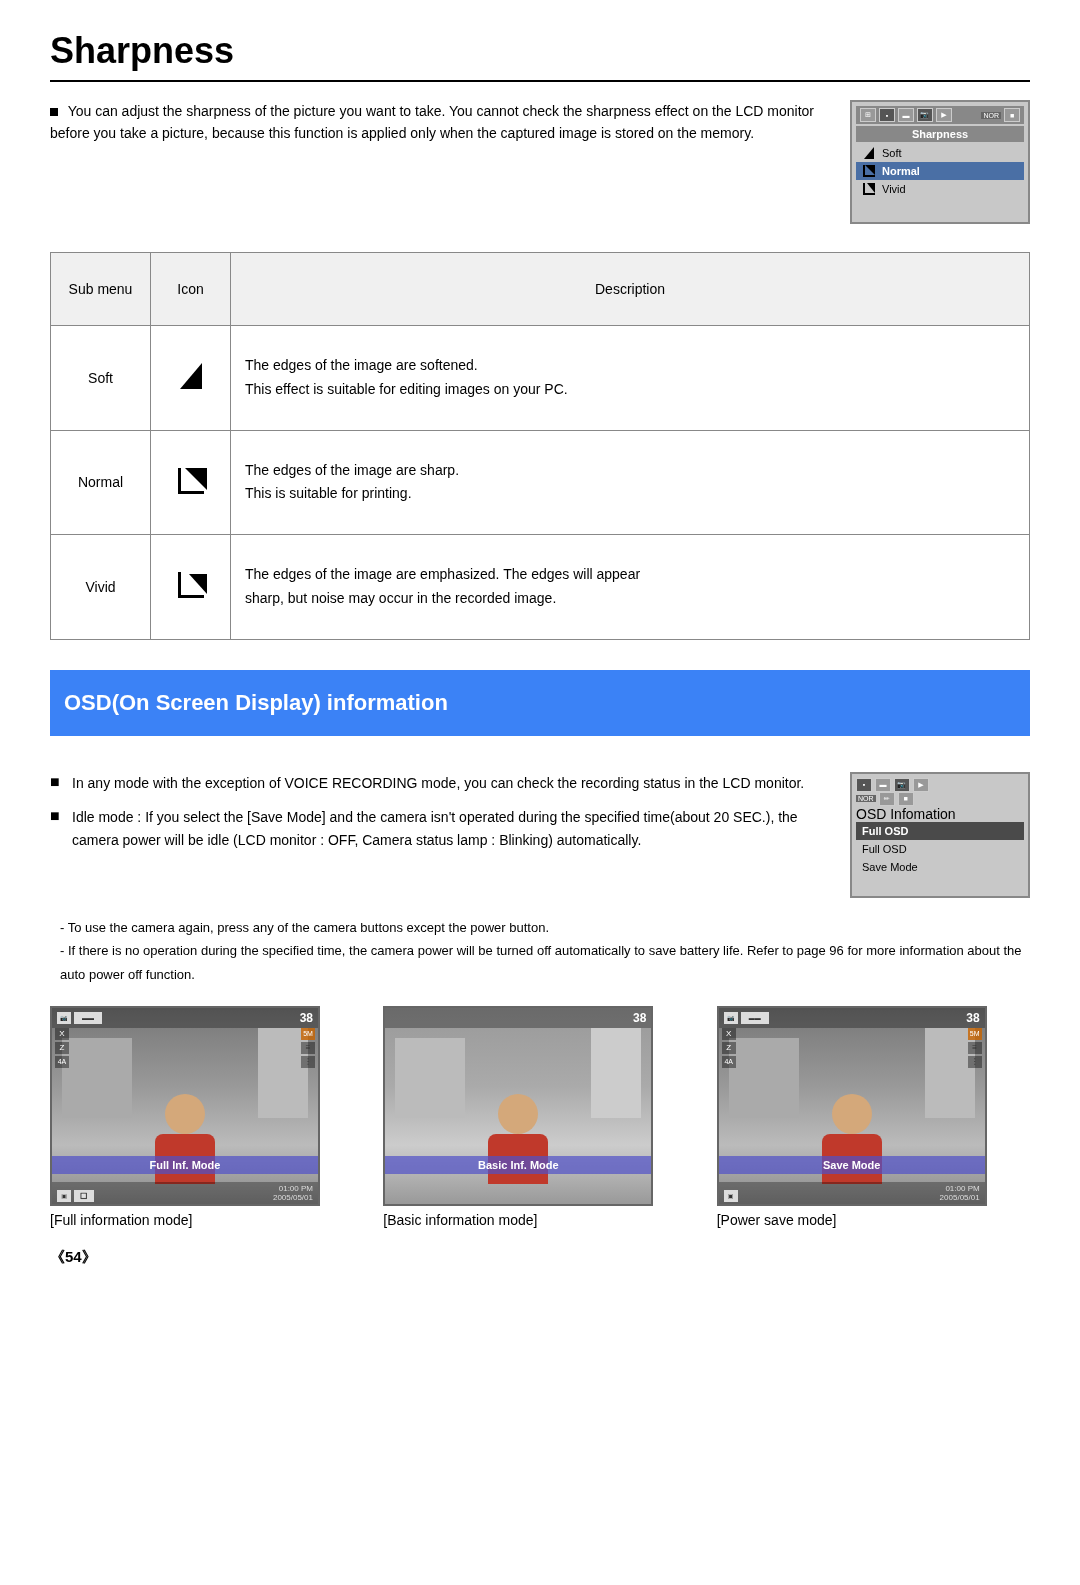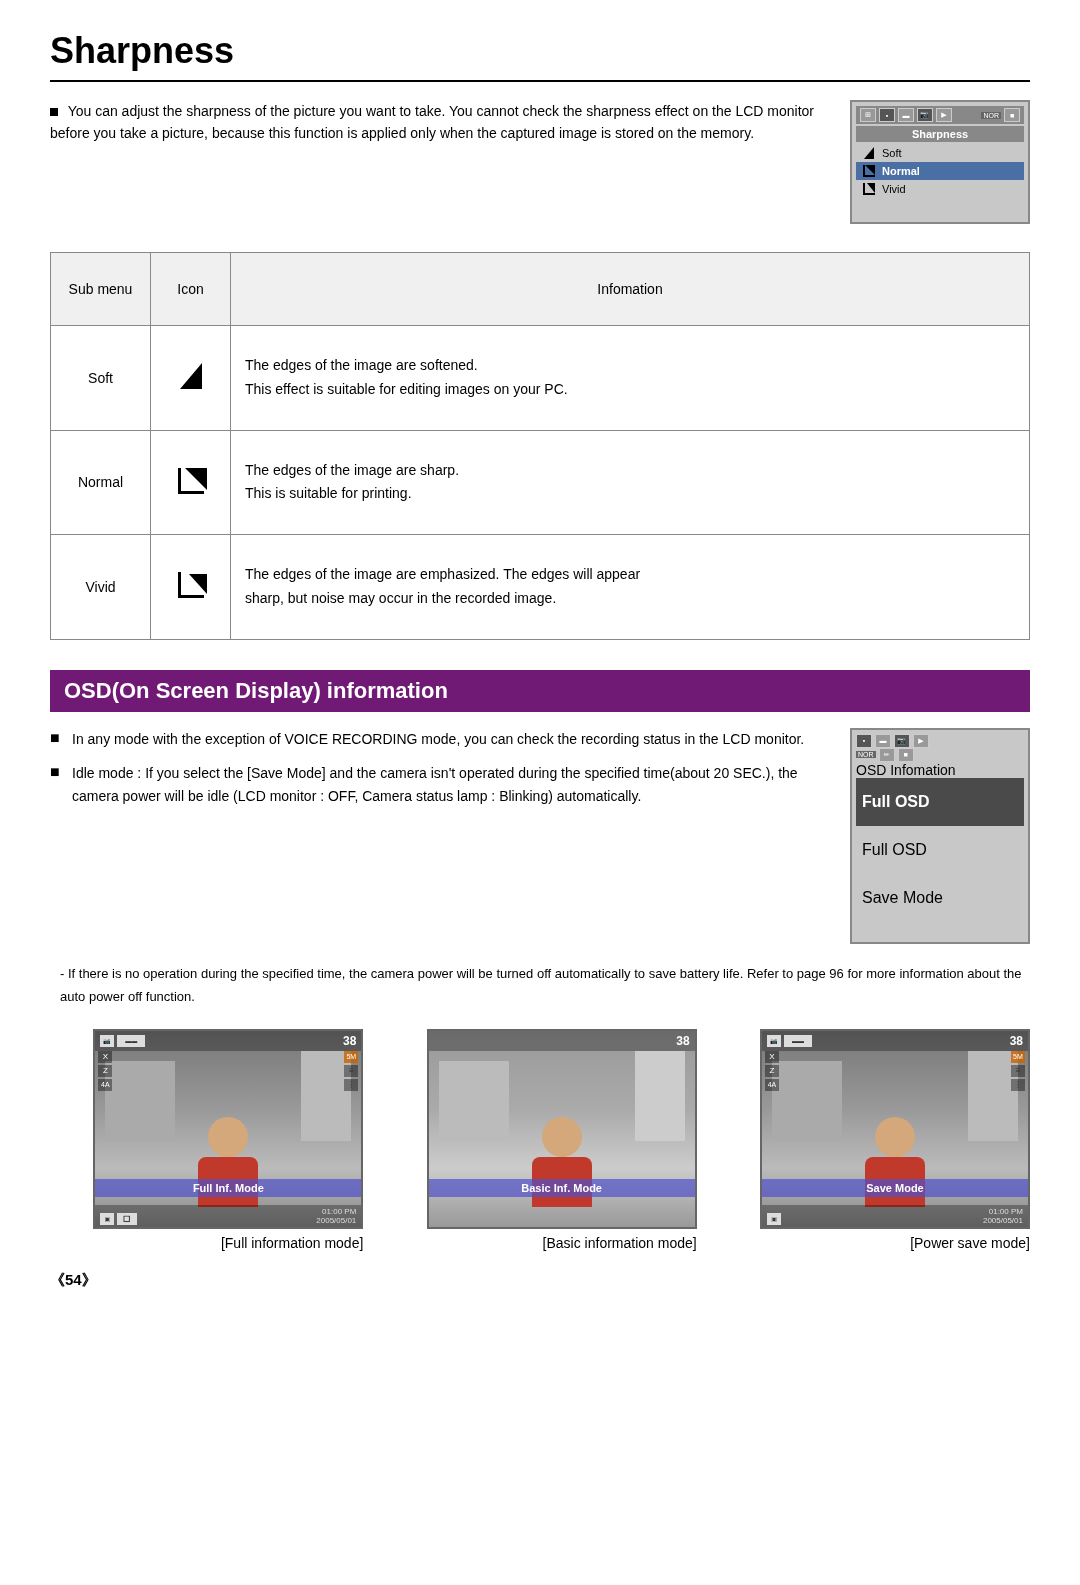--- a/index.html
+++ b/index.html
@@ -187,26 +187,26 @@
       text-align: center;
       width: 80px;
     }
 
     .info-table td.desc-cell {
       line-height: 1.7;
     }
 
     
     .section-heading {
-      background: #701a75;
+      background: #3b82f6;
       color: #fff;
       font-size: 22px;
       font-weight: bold;
-      padding: 8px 14px;
-      margin-bottom: 16px;
+      padding: 20px 14px;
+      margin-bottom: 36px;
     }
 
     
     .osd-section-top {
       display: flex;
       gap: 30px;
       margin-bottom: 18px;
     }
 
     .osd-text-block {
@@ -230,22 +230,22 @@
     
     .osd-lcd {
       width: 180px;
       min-width: 180px;
       border: 2px solid #888;
       background: #c8c8c8;
       padding: 4px;
     }
 
     .osd-lcd .lcd-menu-item {
-      padding: 15px 6px;
-      font-size: 16px;
+      padding: 3px 6px;
+      font-size: 11px;
     }
 
     .osd-lcd .lcd-menu-item.selected {
       background: #4a4a4a;
       color: #fff;
       font-weight: bold;
     }
 
     
     .note-lines {
@@ -260,21 +260,21 @@
       display: flex;
       gap: 20px;
       margin-bottom: 20px;
       align-items: flex-end;
     }
 
     .screenshot-item {
       flex: 1;
       display: flex;
       flex-direction: column;
-      align-items: flex-end;
+      align-items: flex-start;
       gap: 6px;
     }
 
     .screenshot-item .caption {
       font-size: 14px;
     }
 
     
     .cam-screen {
       width: 270px;
@@ -543,21 +543,21 @@
     </div>
     <div style="height:20px;"></div>
   </div>
 </div>
 
 <table class="info-table">
   <thead>
     <tr>
       <th>Sub menu</th>
       <th>Icon</th>
-      <th>Infomation</th>
+      <th>Description</th>
     </tr>
   </thead>
   <tbody>
 
     <tr>
       <td class="sub-menu">Soft</td>
       <td class="icon-cell">
         <div class="tbl-icon-soft"></div>
       </td>
       <td class="desc-cell">
@@ -626,20 +626,21 @@
       <span>Full OSD</span>
     </div>
     <div class="lcd-menu-item">
       <span>Save Mode</span>
     </div>
     <div style="height:16px;"></div>
   </div>
 </div>
 
 <div class="note-lines">
+  <div>- To use the camera again, press any of the camera buttons except the power button.</div>
   <div>- If there is no operation during the specified time, the camera power will be turned off automatically to save battery life. Refer to page 96 for more information about the auto power off function.</div>
 </div>
 
 <div class="screenshots-row">
 
   <div class="screenshot-item">
     <div class="cam-screen">
       <div class="cam-bg"></div>
       <div class="building-bg"></div>
       <div class="building-bg2"></div>

